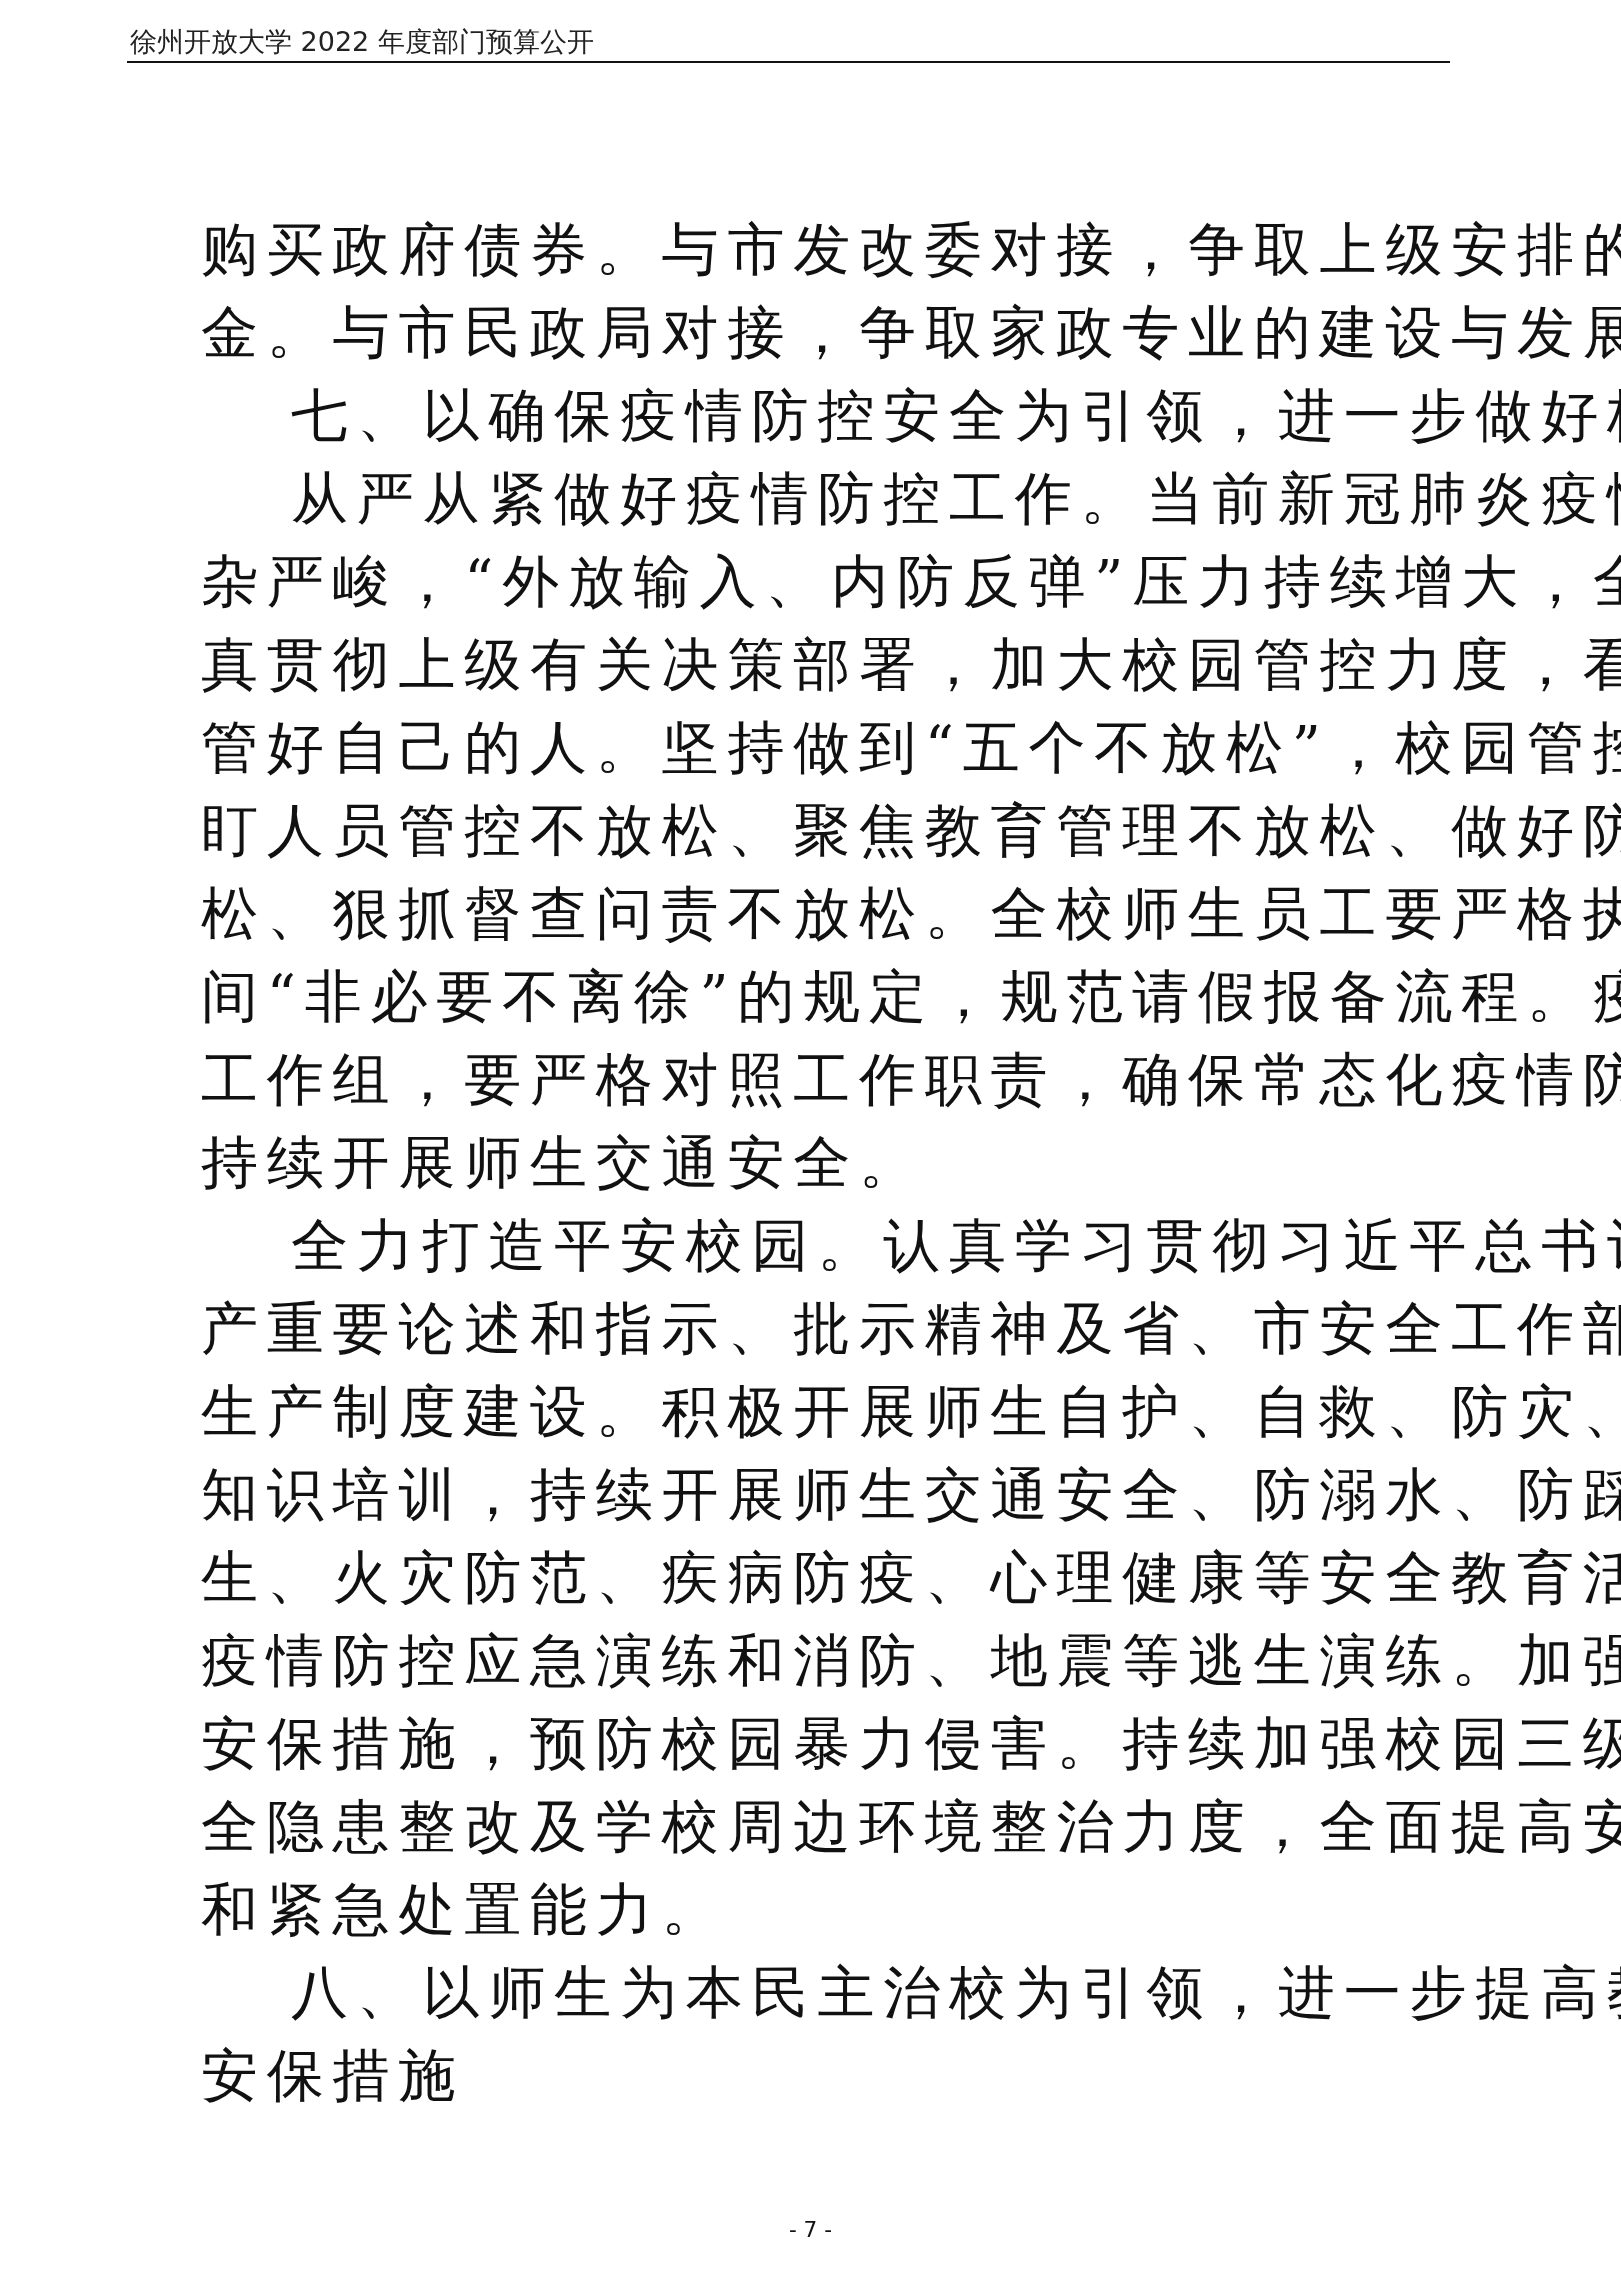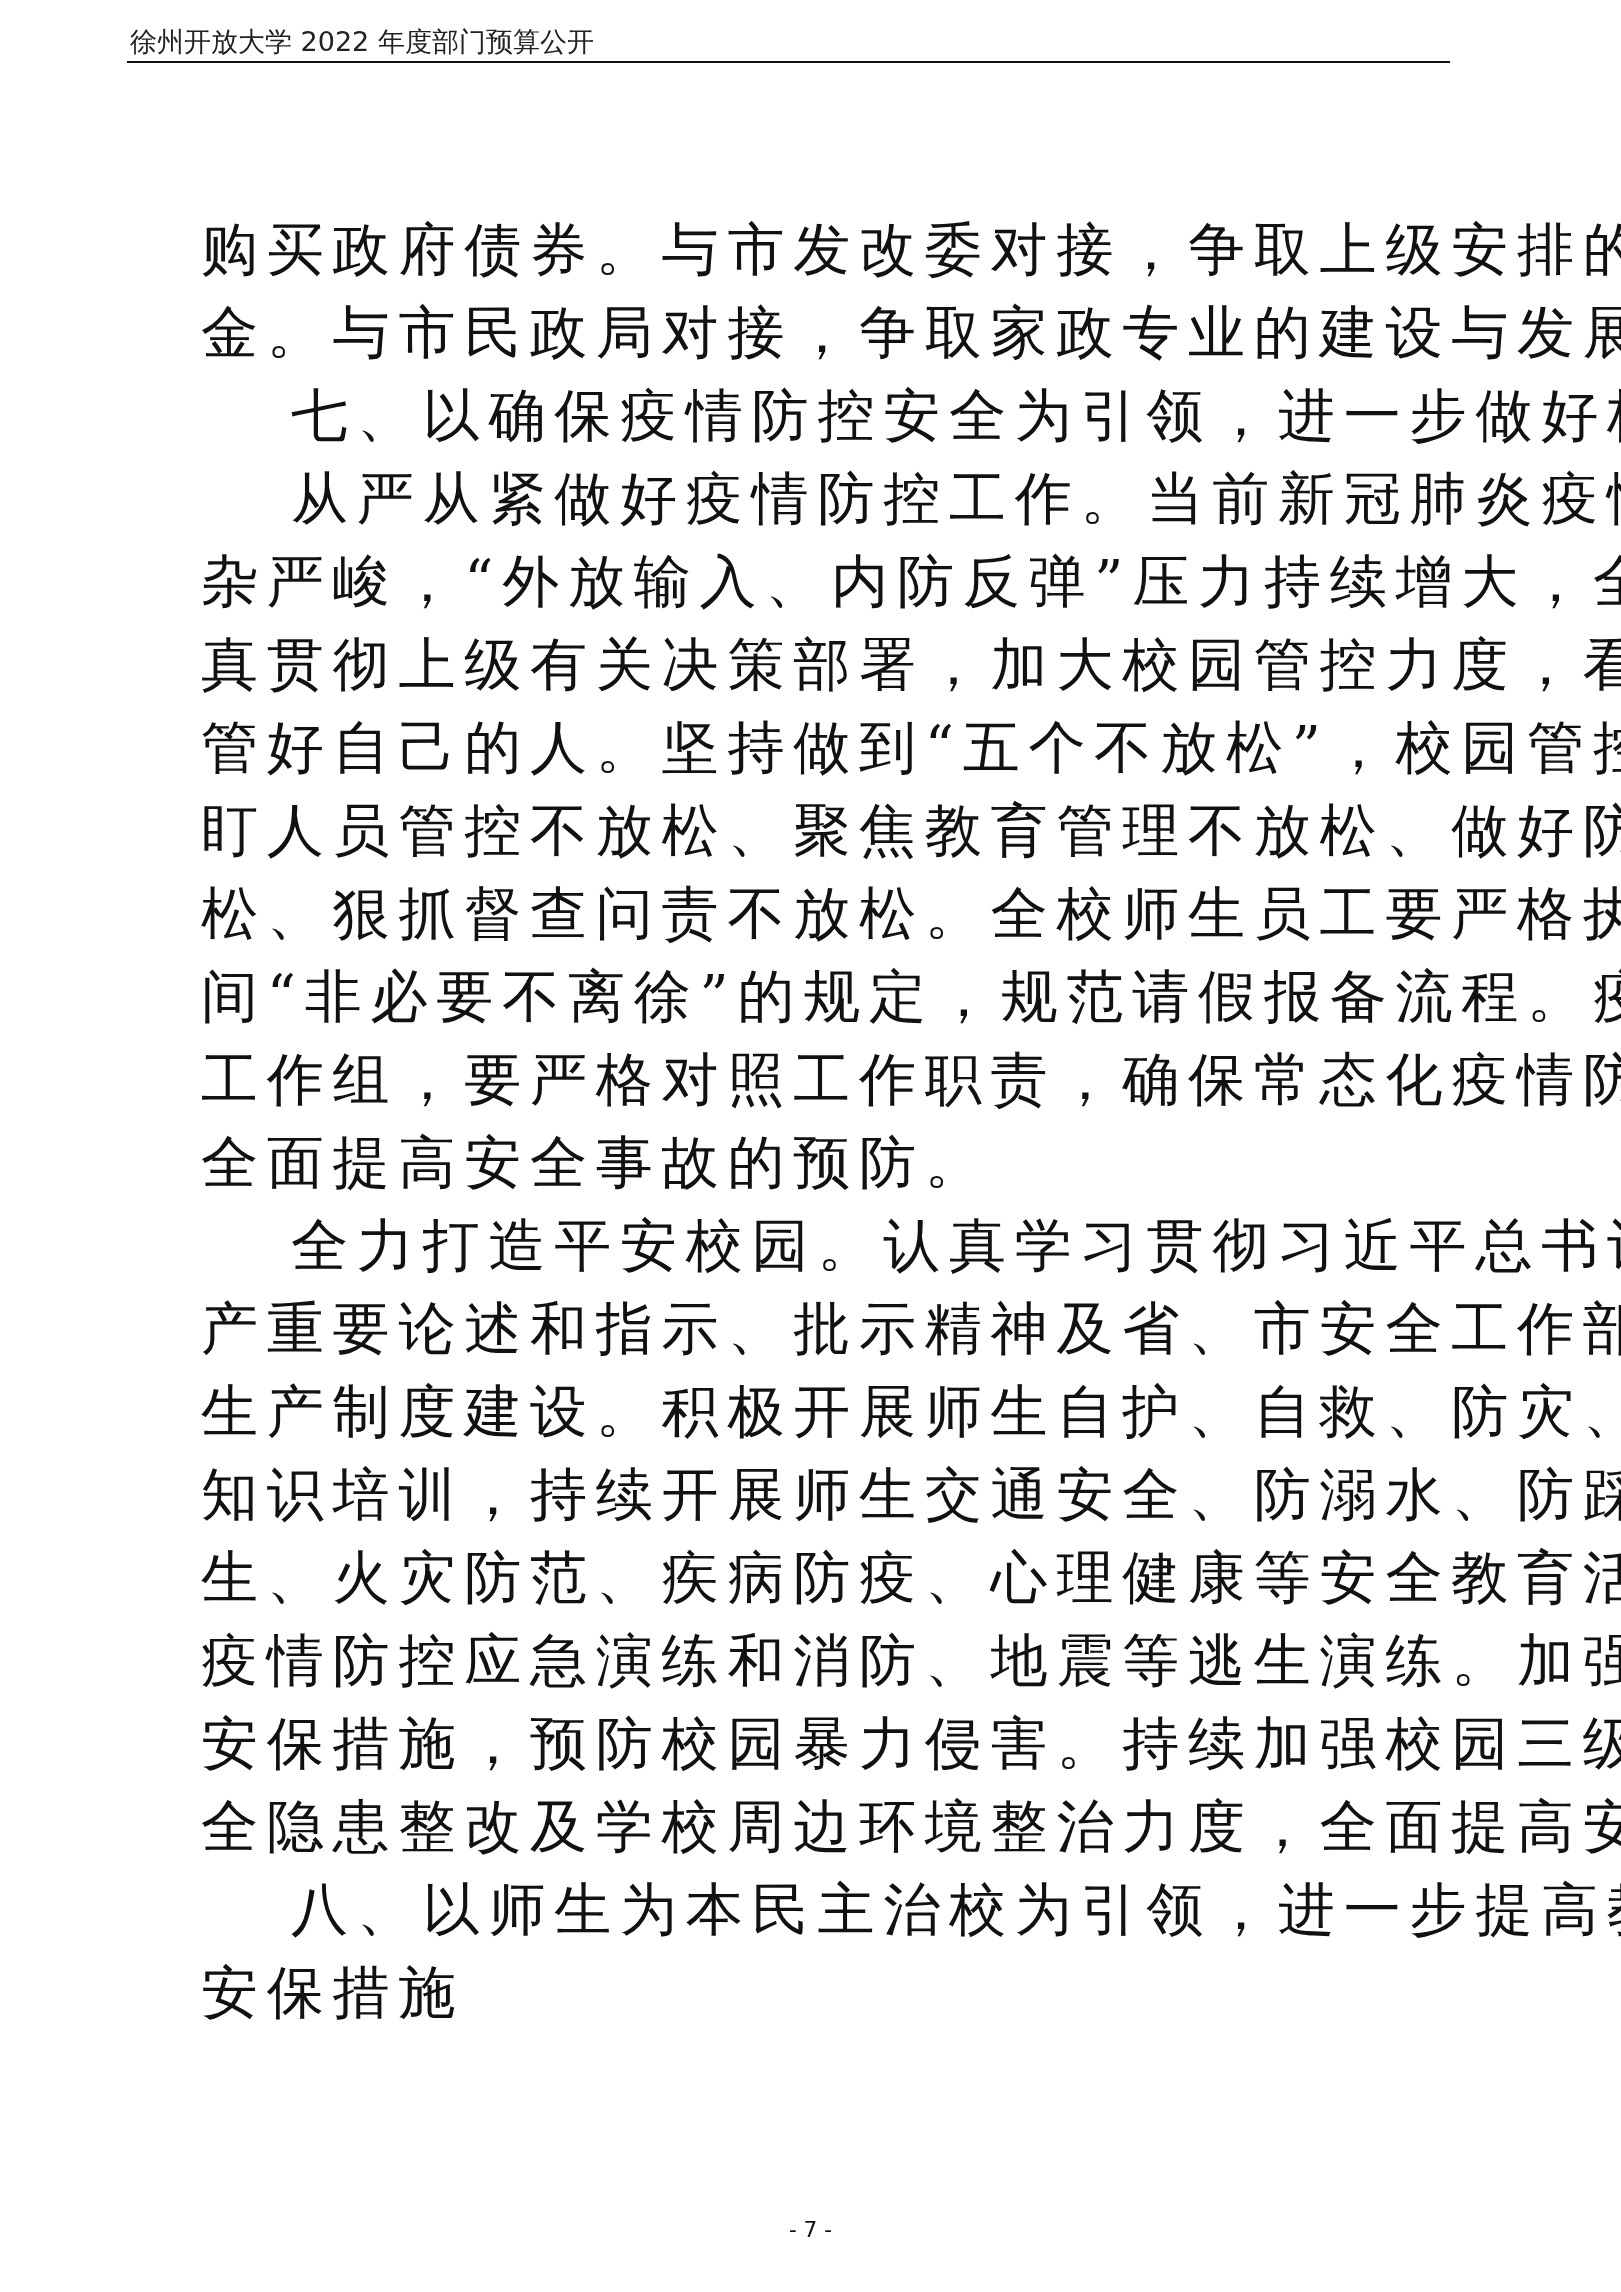--- a/index.html
+++ b/index.html
@@ -26,27 +26,28 @@
     <div class="line">金。与市民政局对接，争取家政专业的建设与发展资金。</div>
     <div class="line indent">七、以确保疫情防控安全为引领，进一步做好校园安全工作</div>
     <div class="line indent">从严从紧做好疫情防控工作。当前新冠肺炎疫情防控形势复</div>
     <div class="line">杂严峻，“外放输入、内防反弹”压力持续增大，全校上下要认</div>
     <div class="line">真贯彻上级有关决策部署，加大校园管控力度，看好学校的门、</div>
     <div class="line">管好自己的人。坚持做到“五个不放松”，校园管控不放松、紧</div>
     <div class="line">盯人员管控不放松、聚焦教育管理不放松、做好防控保障不放</div>
     <div class="line">松、狠抓督查问责不放松。全校师生员工要严格执行疫情防控期</div>
     <div class="line">间“非必要不离徐”的规定，规范请假报备流程。疫情防控七个</div>
     <div class="line">工作组，要严格对照工作职责，确保常态化疫情防控期间师生身</div>
-    <div class="line">全面提高安全事故的预防。</div>
+    <div class="line">持续开展师生交通安全。</div>
     <div class="line indent">全力打造平安校园。认真学习贯彻习近平总书记关于安全生</div>
     <div class="line">产重要论述和指示、批示精神及省、市安全工作部署，健全安全</div>
     <div class="line">生产制度建设。积极开展师生自护、自救、防灾、逃生各类安全</div>
     <div class="line">知识培训，持续开展师生交通安全、防溺水、防踩踏、食品卫</div>
     <div class="line">生、火灾防范、疾病防疫、心理健康等安全教育活动。扎实开展</div>
     <div class="line">疫情防控应急演练和消防、地震等逃生演练。加强学校强化校园</div>
     <div class="line">安保措施，预防校园暴力侵害。持续加强校园三级安全巡查、安</div>
     <div class="line">全隐患整改及学校周边环境整治力度，全面提高安全事故的预防</div>
+    <div class="line">和紧急处置能力。</div>
     <div class="line indent">八、以师生为本民主治校为引领，进一步提高教职工的获得</div>
     <div class="line">安保措施</div>
   </div>
 
 <div class="page-num">- 7 -</div>
 
 
 </body></html>

